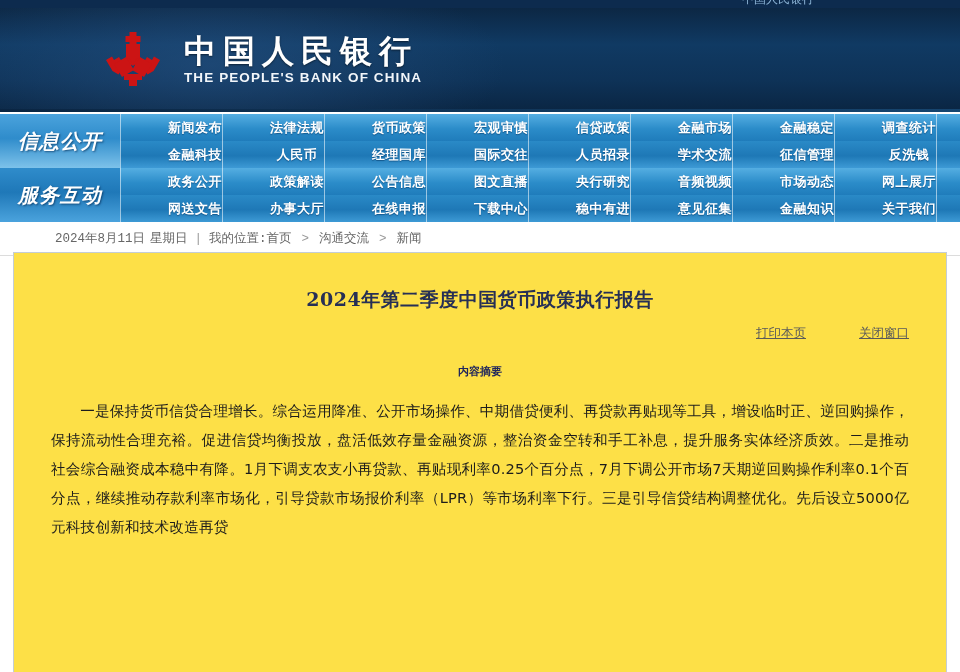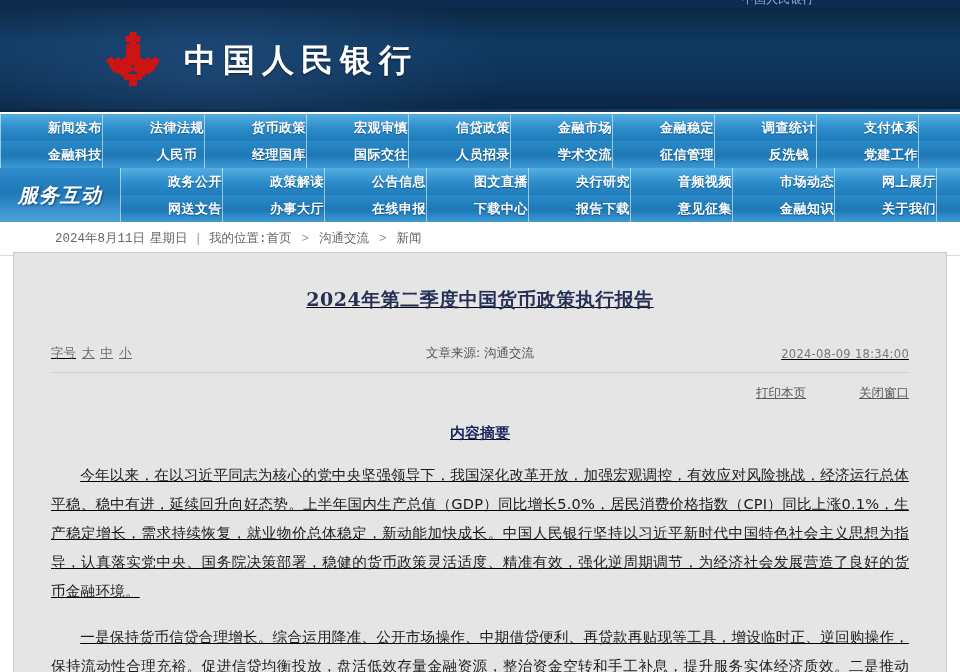--- a/index.html
+++ b/index.html
@@ -122,25 +122,24 @@
     font-family:Liberation Mono, monospace;
   }
   #breadcrumb .sep-bar { margin: 0 7px; color:#999; }
   #breadcrumb a { color:#666; text-decoration:none; cursor:pointer; }
   #breadcrumb .arrow { margin:0 10px; color:#999; }
 
   
   #panel {
     position:absolute;
     left:13px; top:252px; right:13px; bottom:0;
-    background:#e5e5e5;
+    background:#fde047;
     border:1px solid #c4cdd6;
     border-bottom:none;
     overflow:hidden;
-    text-decoration:underline;
   }
   #article {
     padding: 0 37px;
   }
   #article-title {
     text-align:center;
     font-family:"DejaVu Serif","Liberation Serif",serif;
     font-weight:700;
     font-size: 19px;
     color:#262f55;
@@ -172,21 +171,21 @@
     margin-top: 12px;
     font-size: 12.5px;
   }
   .tool-row a {
     color:#5a5a5a; text-decoration:underline; cursor:pointer;margin-left:19px;
   }
 
   #summary-heading {
     text-align:center;
     margin-top: 22px;
-    font-size: 15px;
+    font-size: 11px;
     font-weight:700;
     color:#20265c;
     font-family:"DejaVu Sans","Liberation Sans",sans-serif;
   }
 
   .body-p {
     margin-top: 17px;
     font-size: 14.6px;
     line-height: 29px;
     color: #1c1c1c;
@@ -216,27 +215,29 @@
           <path d="M52 34 l-12 -7 -8 13 12 7 z"></path>
           <path d="M24 44 h18 v6 h-5 v6 h-8 v-6 h-5 z"></path>
         </g>
         <g fill="#0e3257" opacity="0.0">
             <rect x="0" y="0" width="1" height="1"></rect>
           </g>
       </svg>
     </div>
     <div class="banner-text">
       <div class="banner-cn">中国人民银行</div>
+      <div class="banner-en">THE PEOPLE'S BANK OF CHINA</div>
     </div>
   </div>
 </div>
 
 <div id="nav">
 
   <div class="nav-group two">
+    <div class="nav-label info">信息公开</div>
     <div class="nav-cells">
       <div class="nav-row row-a">
         <div class="nav-cell">新闻发布</div>
         <div class="nav-cell">法律法规</div>
         <div class="nav-cell">货币政策</div>
         <div class="nav-cell">宏观审慎</div>
         <div class="nav-cell">信贷政策</div>
         <div class="nav-cell">金融市场</div>
         <div class="nav-cell">金融稳定</div>
         <div class="nav-cell">调查统计</div>
@@ -271,21 +272,21 @@
         <div class="nav-cell">市场动态</div>
         <div class="nav-cell">网上展厅</div>
         <div class="nav-cell">报告下载</div>
         <div class="nav-cell">报刊年鉴</div>
       </div>
       <div class="nav-row row-d">
         <div class="nav-cell">网送文告</div>
         <div class="nav-cell">办事大厅</div>
         <div class="nav-cell">在线申报</div>
         <div class="nav-cell">下载中心</div>
-        <div class="nav-cell">报告下载</div>
+        <div class="nav-cell">稳中有进</div>
         <div class="nav-cell">意见征集</div>
         <div class="nav-cell">金融知识</div>
         <div class="nav-cell">关于我们</div>
         <div class="nav-cell empty"></div>
         <div class="nav-cell empty"></div>
       </div>
     </div>
   </div>
 
 </div>
@@ -301,38 +302,24 @@
   <a>沟通交流</a>
   <span class="arrow">&gt;</span>
   <a>新闻</a>
 </div>
 
 <div id="panel">
   <div id="article">
 
     <div id="article-title">2024年第二季度中国货币政策执行报告</div>
 
-    <div class="meta-row">
-      <div class="meta-left">
-        <span>字号</span>
-        <span class="fs-link">大</span>
-        <span class="fs-link">中</span>
-        <span class="fs-link">小</span>
-      </div>
-      <div class="meta-center">
-        <span>文章来源:</span>
-        <span>沟通交流</span>
-      </div>
-      <div class="meta-right">2024-08-09 18:34:00</div>
-    </div>
 
     <div class="tool-row">
       <a>打印本页</a>
       <a>关闭窗口</a>
     </div>
 
     <div id="summary-heading">内容摘要</div>
 
-    <div class="body-p">今年以来，在以习近平同志为核心的党中央坚强领导下，我国深化改革开放，加强宏观调控，有效应对风险挑战，经济运行总体平稳、稳中有进，延续回升向好态势。上半年国内生产总值（GDP）同比增长5.0%，居民消费价格指数（CPI）同比上涨0.1%，生产稳定增长，需求持续恢复，就业物价总体稳定，新动能加快成长。中国人民银行坚持以习近平新时代中国特色社会主义思想为指导，认真落实党中央、国务院决策部署，稳健的货币政策灵活适度、精准有效，强化逆周期调节，为经济社会发展营造了良好的货币金融环境。</div>
     <div class="body-p">一是保持货币信贷合理增长。综合运用降准、公开市场操作、中期借贷便利、再贷款再贴现等工具，增设临时正、逆回购操作，保持流动性合理充裕。促进信贷均衡投放，盘活低效存量金融资源，整治资金空转和手工补息，提升服务实体经济质效。二是推动社会综合融资成本稳中有降。1月下调支农支小再贷款、再贴现利率0.25个百分点，7月下调公开市场7天期逆回购操作利率0.1个百分点，继续推动存款利率市场化，引导贷款市场报价利率（LPR）等市场利率下行。三是引导信贷结构调整优化。先后设立5000亿元科技创新和技术改造再贷</div>
 
   </div>
 </div>
 
 </body></html>

